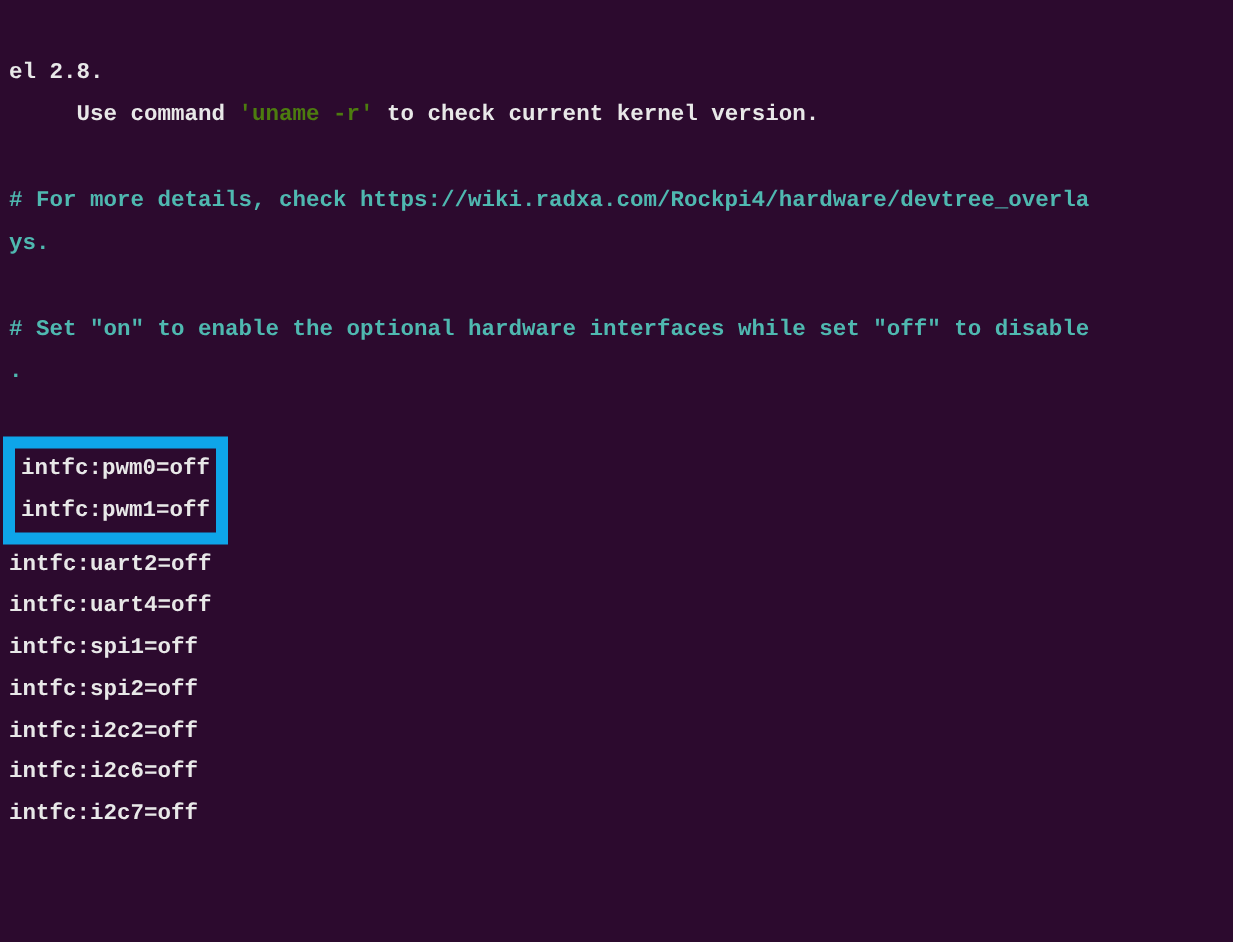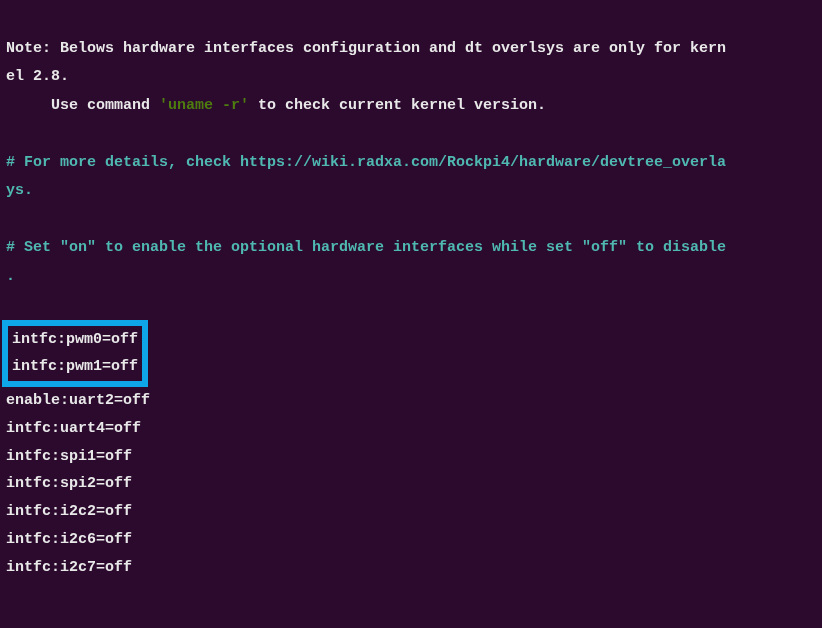--- a/index.html
+++ b/index.html
@@ -29,50 +29,49 @@
       color: #e8e8e8;
     }
     .line {
       white-space: pre-wrap;
       word-break: break-all;
     }
     .blank-line {
       height: 1.9em;
     }
     .highlight-box {
-      border: 6px solid #0ea5e9;
+      border: 8px solid #0ea5e9;
       display: inline-block;
       padding: 0 4px;
       margin-left: -4px;
     }
     .intfc-line {
       line-height: 1.85;
     }
   </style>
 </head>
 <body>
 
 <div>
   <div class="blank-line"></div>
-  <div class="line text">Note: Belows hardware interfaces configuration and dt overlsys are only for kern</div>
   <div class="line text">el 2.8.</div>
   <div class="line"><span class="text">     Use command </span><span class="string">'uname -r'</span><span class="text"> to check current kernel version.</span></div>
   <div class="blank-line"></div>
   <div class="line comment"># For more details, check https://wiki.radxa.com/Rockpi4/hardware/devtree_overla</div>
   <div class="line comment">ys.</div>
   <div class="blank-line"></div>
   <div class="line comment"># Set "on" to enable the optional hardware interfaces while set "off" to disable</div>
   <div class="line comment">.</div>
   <div class="blank-line"></div>
   <div>
     <span class="highlight-box">
       <div class="intfc-line text">intfc:pwm0=off</div>
       <div class="intfc-line text">intfc:pwm1=off</div>
     </span>
   </div>
-  <div class="intfc-line text">enable:uart2=off</div>
+  <div class="intfc-line text">intfc:uart2=off</div>
   <div class="intfc-line text">intfc:uart4=off</div>
   <div class="intfc-line text">intfc:spi1=off</div>
   <div class="intfc-line text">intfc:spi2=off</div>
   <div class="intfc-line text">intfc:i2c2=off</div>
   <div class="intfc-line text">intfc:i2c6=off</div>
   <div class="intfc-line text">intfc:i2c7=off</div>
 </div>
 
 </body></html>

